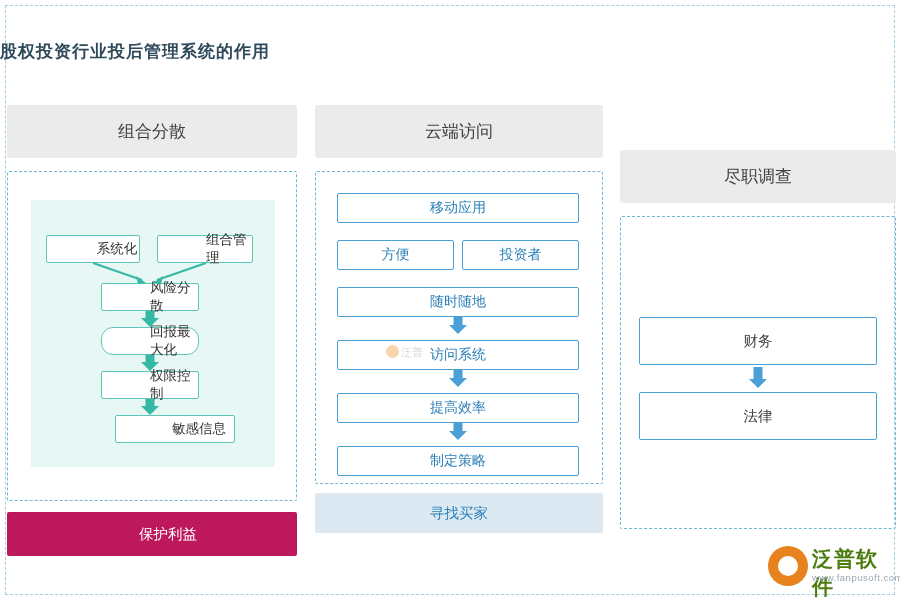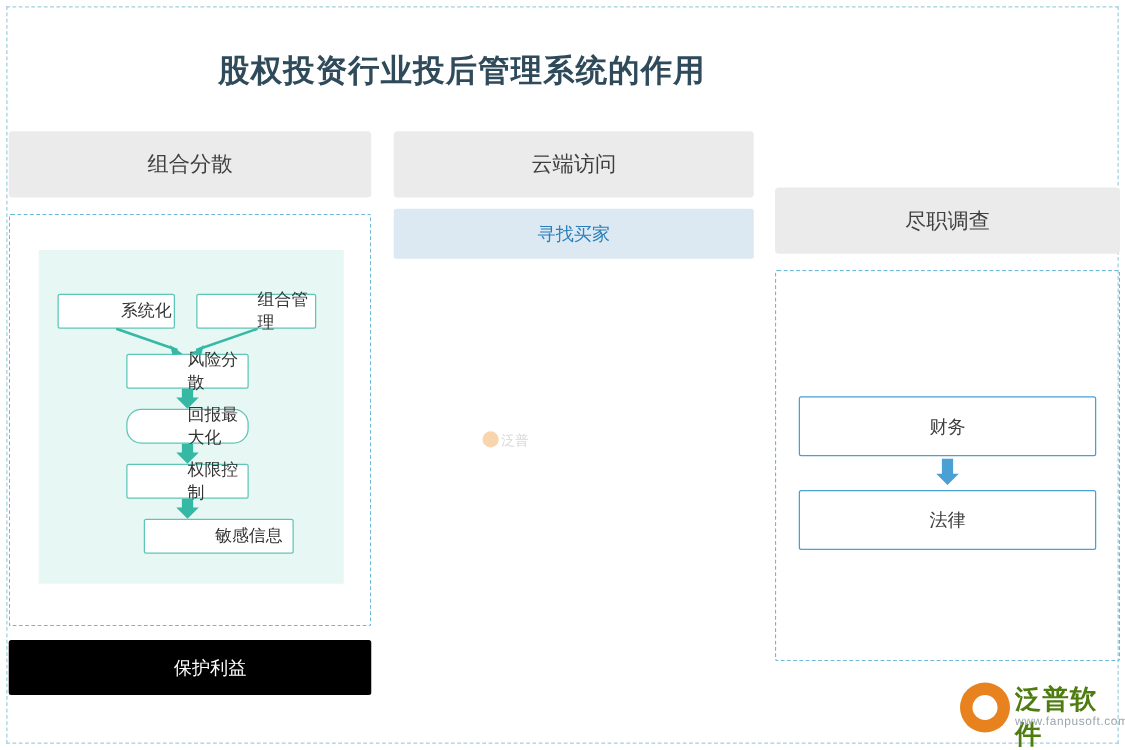--- a/index.html
+++ b/index.html
@@ -10,22 +10,22 @@
     position:relative;
     overflow:hidden;
   }
   
   .outer-frame{
     position:absolute;left:5px;top:5px;width:890px;height:590px;
     border:1px dashed #9fcfe0;
     box-sizing:border-box;
   }
   .title{
-    position:absolute;left:0;top:40px;width:739px;text-align:center;
-    font-size:25px;font-weight:bold;color:#2f4a5a;letter-spacing:1px;
+    position:absolute;left:0;top:40px;width:739px;text-align:left;
+    font-size:17px;font-weight:bold;color:#2f4a5a;letter-spacing:1px;
   }
   
   .col{position:absolute;top:105px;}
   .col.c1{left:7px;width:290px;}
   .col.c2{left:315px;width:288px;}
   .col.c3{left:620px;width:276px;margin-top:45px;}
   .col-header{
     height:53px;background:#ebebeb;border-radius:3px;
     display:flex;align-items:center;justify-content:center;
     font-size:17px;color:#3f3f3f;
@@ -36,21 +36,21 @@
   }
   .c1 .col-body{height:330px;}
   .c2 .col-body{height:313px;}
   .c3 .col-body{height:313px;}
   .col-footer{
     margin-top:9px;height:40px;border-radius:2px;
     display:flex;align-items:center;justify-content:center;
     font-size:14.5px;
   }
   .footer-blue{background:#dce9f3;color:#2a7fb8;}
-  .footer-green{background:#000000;color:#ffffff;padding-left:32px;}
+  .footer-green{background:#be185d;color:#ffffff;padding-left:32px;}
   .c1 .col-footer{height:44px;margin-top:11px;}
 
   
   .mint-panel{
     position:absolute;left:23px;top:28px;width:244px;height:267px;
     background:#e7f7f3;
   }
   .box{
     box-sizing:border-box;border:1px solid #5ec6b6;background:#ffffff;
     display:flex;align-items:center;justify-content:center;
@@ -140,20 +140,42 @@
   <div class="stem" style="top:0;height:8px;"></div>
     <div class="head" style="top:7px;"></div>
 </div>
 <div class="arrow green" style="left:141px;top:399px;width:18px;height:16px;">
   <div class="stem" style="top:0;height:8px;"></div>
     <div class="head" style="top:7px;"></div>
 </div>
 
 <div class="col c2">
   <div class="col-header">云端访问</div>
+  <div class="col-body">
+    <div class="c2box m-mobile">移动应用</div>
+    <div class="c2box m-conv">方便</div>
+    <div class="c2box m-inv">投资者</div>
+    <div class="c2box m-any">随时随地</div>
+    <div class="c2box m-acc">访问系统</div>
+    <div class="c2box m-eff">提高效率</div>
+    <div class="c2box m-pol">制定策略</div>
+
+    <div class="arrow blue" style="left:133px;top:145px;width:18px;height:17px;">
+      <div class="stem" style="top:0;height:9px;"></div>
+        <div class="head" style="top:8px;"></div>
+    </div>
+    <div class="arrow blue" style="left:133px;top:198px;width:18px;height:17px;">
+      <div class="stem" style="top:0;height:9px;"></div>
+        <div class="head" style="top:8px;"></div>
+    </div>
+    <div class="arrow blue" style="left:133px;top:251px;width:18px;height:17px;">
+      <div class="stem" style="top:0;height:9px;"></div>
+        <div class="head" style="top:8px;"></div>
+    </div>
+  </div>
   <div class="col-footer footer-blue">寻找买家</div>
 </div>
 
 <div class="col c3">
   <div class="col-header">尽职调查</div>
   <div class="col-body">
     <div class="c3box f-fin">财务</div>
     <div class="c3box f-law">法律</div>
     <div class="arrow blue" style="left:128px;top:148px;width:18px;height:27px;">
       <div class="stem" style="top:2px;height:14px;"></div>

